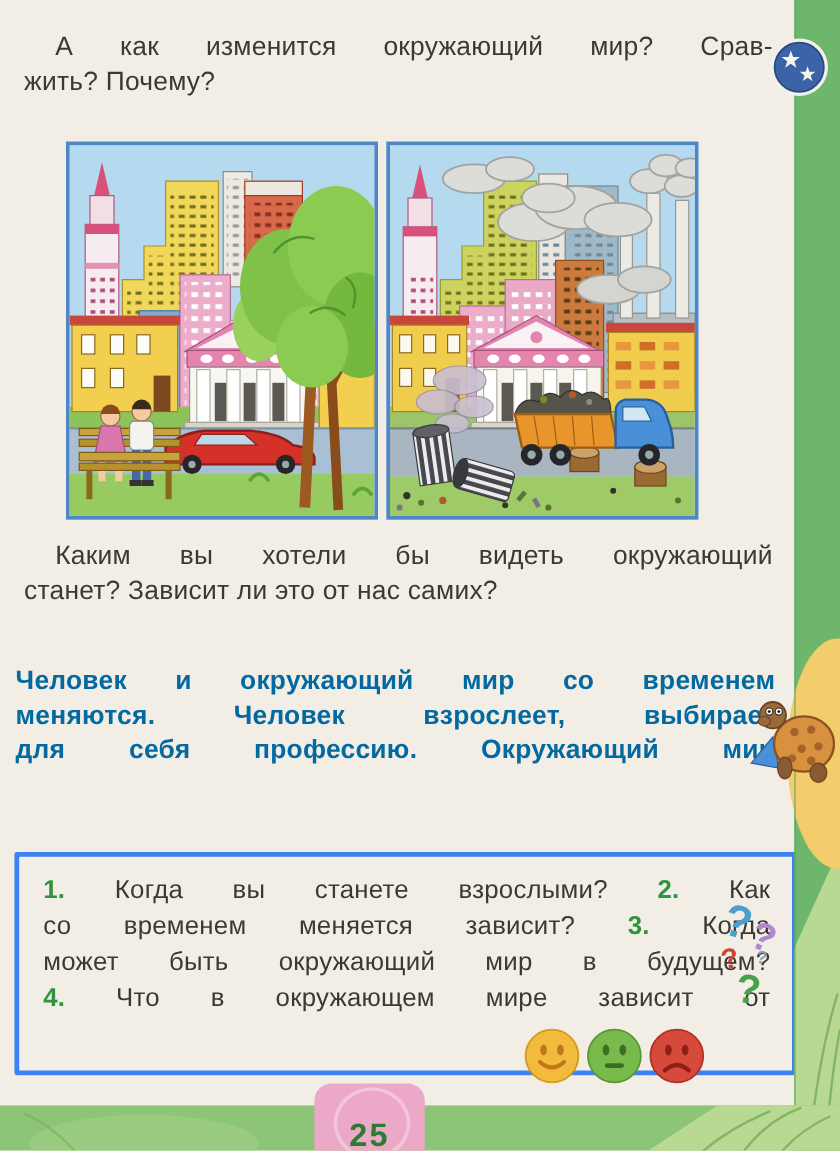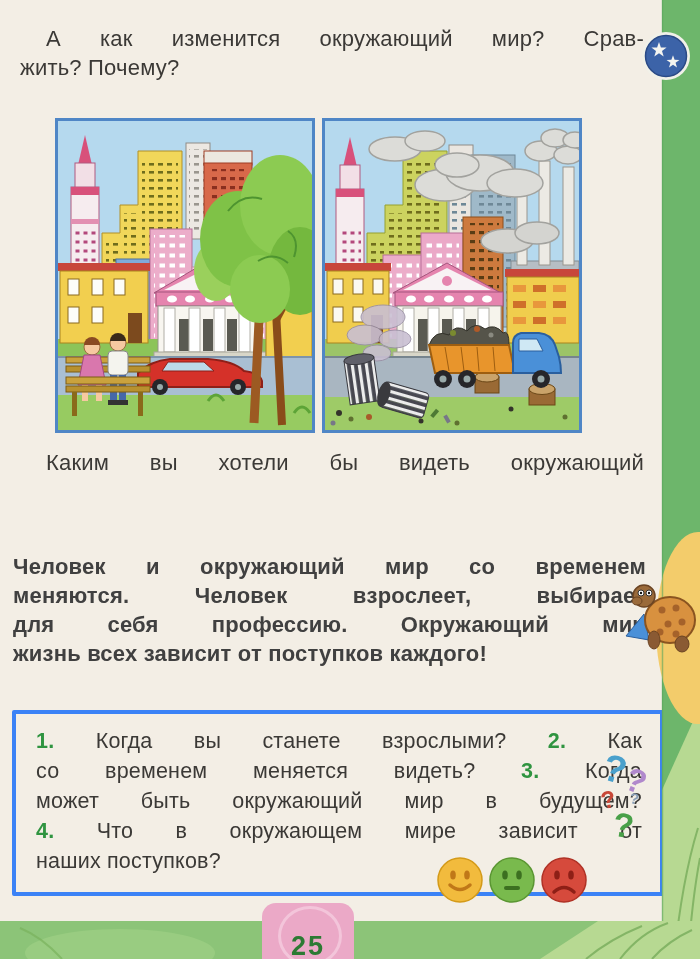--- a/index.html
+++ b/index.html
@@ -2,21 +2,21 @@
 <html><head>
 <meta charset="utf-8">
 <style>
   html,body{margin:0;padding:0;width:700px;height:959px;overflow:hidden;}
   body{position:relative;background:#f3eee5;font-family:"Liberation Sans",sans-serif;color:#3b3936;}
   .abs{position:absolute;}
   
   .tline{text-align:justify;text-align-last:justify;white-space:normal;font-size:22px;line-height:29px;letter-spacing:0.2px;}
   .tlast{text-align-last:left;}
   .indent{padding-left:26px;}
-  .bold .tline{font-weight:bold;color:#404040;}
+  .bold .tline{font-weight:bold;color:#0369a1;}
   
   #intro{left:20px;top:24px;width:624px;}
   #followup{left:20px;top:448px;width:624px;}
   #keypoint{left:13px;top:552px;width:633px;}
   
   .fig{top:118px;width:254px;height:309px;border:3px solid #4f86c6;background:#b5d9ee;}
   #fig-clean{left:55px;}
   #fig-dirty{left:322px;}
   .fig svg{display:block;width:254px;height:309px;}
   
@@ -395,50 +395,47 @@
         <circle cx="132" cy="302" r="2.5" fill="#5f7030"></circle>
         <circle cx="8" cy="302" r="2.5" fill="#778"></circle>
     <circle cx="186" cy="288" r="2.5" fill="#34332b"></circle>
         <circle cx="240" cy="296" r="2.5" fill="#5f7030"></circle>
   </g>
 </svg>
 </div>
 
 <div id="followup" class="abs">
   <div class="tline indent">Каким вы хотели бы видеть окружающий</div>
+  <div class="tline tlast">станет? Зависит ли это от нас самих?</div>
 </div>
 
 <div id="keypoint" class="abs bold">
   <div class="tline">Человек и окружающий мир со временем</div>
   <div class="tline">меняются. Человек взрослеет, выбирает</div>
   <div class="tline">для себя профессию. Окружающий мир</div>
-  <div class="tline tlast">жизнь всех зависит от поступков каждого!</div>
 </div>
 
 <div id="qbox" class="abs">
   <div class="tline">
     <span class="qnum">1.</span>
     <span>Когда вы станете взрослыми?</span>
     <span class="qnum">2.</span>
     <span>Как</span>
   </div>
   <div class="tline">
-    <span>со временем меняется видеть?</span>
+    <span>со временем меняется зависит?</span>
     <span class="qnum">3.</span>
     <span>Когда</span>
   </div>
   <div class="tline">
     <span>может быть окружающий мир в будущем?</span>
   </div>
   <div class="tline">
     <span class="qnum">4.</span>
     <span>Что в окружающем мире зависит от</span>
-  </div>
-  <div class="tline tlast">
-    <span>наших поступков?</span>
   </div>
 </div>
 
 <span id="qm1" class="qmark">?</span>
 <span id="qm2" class="qmark">?</span>
 <span id="qm3" class="qmark">?</span>
 <span id="qm4" class="qmark">?</span>
 <span id="qm5" class="qmark">?</span>
 
 <svg id="faces" class="abs" viewBox="0 0 156 56">

